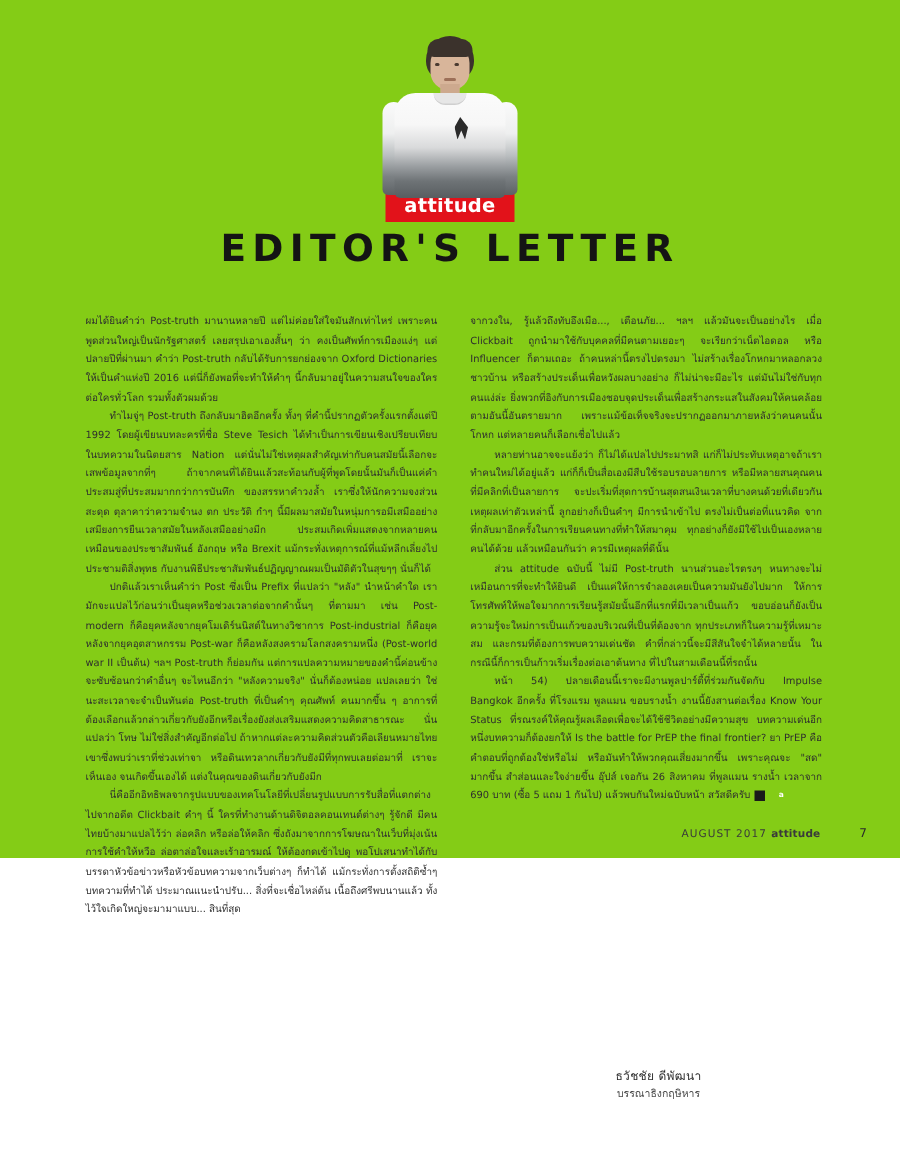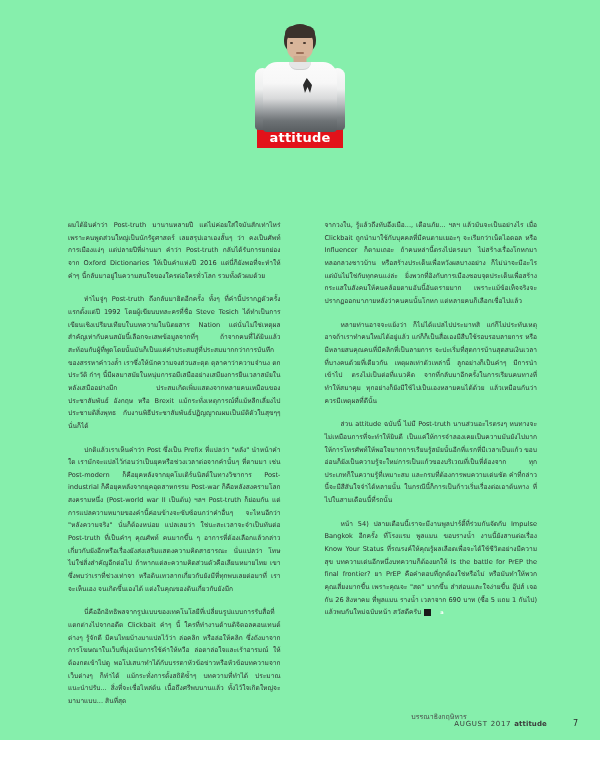--- a/index.html
+++ b/index.html
@@ -12,22 +12,22 @@
     height: 780px;
     font-family: "DejaVu Sans", "Liberation Sans", sans-serif;
     color: #1a1a1a;
     position: relative;
     overflow: hidden;
   }
 
   .page {
     position: relative;
     width: 600px;
-    height: 740px;
-    background: #86efac;
+    height: 572px;
+    background: #84cc16;
   }
 
   
   .masthead {
     position: absolute;
     top: 0;
     left: 0;
     right: 0;
     height: 148px;
     display: flex;
@@ -201,21 +201,21 @@
     width: 240px;
     font-family: "DejaVu Sans", "Liberation Sans", sans-serif;
     font-size: 6.6px;
     line-height: 1.92;
     color: #2e2e2e;
     text-align: justify;
     text-justify: inter-word;
     hyphens: none;
   }
   .column p {
-    margin: 11px;
+    margin: 0;
   }
   .column p.indent {
     text-indent: 16px;
   }
   .endmark {
     display: inline-block;
     width: 7px;
     height: 7px;
     background: #1a1a1a;
     color: #ffffff;
@@ -293,20 +293,21 @@
       <div class="neck"></div>
       <div class="torso"></div>
       <div class="collar"></div>
       <div class="ribbon"></div>
     </div>
 
     <div class="brand-badge">attitude</div>
   </div>
 
   <div class="titles">
+    <div class="title-main">EDITOR'S LETTER</div>
   </div>
 
   <div class="columns">
 
     <div class="column">
       <p>ผมได้ยินคำว่า Post-truth มานานหลายปี แต่ไม่ค่อยใส่ใจมันสักเท่าไหร่ เพราะคนพูดส่วนใหญ่เป็นนักรัฐศาสตร์ เลยสรุปเอาเองสั้นๆ ว่า คงเป็นศัพท์การเมืองแง่ๆ แต่ปลายปีที่ผ่านมา คำว่า Post-truth กลับได้รับการยกย่องจาก Oxford Dictionaries ให้เป็นคำแห่งปี 2016 แต่นี่ก็ยังพอที่จะทำให้คำๆ นี้กลับมาอยู่ในความสนใจของใครต่อใครทั่วโลก รวมทั้งตัวผมด้วย</p>
       <p class="indent">ทำไมจู่ๆ Post-truth ถึงกลับมาฮิตอีกครั้ง ทั้งๆ ที่คำนี้ปรากฏตัวครั้งแรกตั้งแต่ปี 1992 โดยผู้เขียนบทละครที่ชื่อ Steve Tesich ได้ทำเป็นการเขียนเชิงเปรียบเทียบในบทความในนิตยสาร Nation แต่นั่นไม่ใช่เหตุผลสำคัญเท่ากับคนสมัยนี้เลือกจะเสพข้อมูลจากที่ๆ ถ้าจากคนที่ได้ยินแล้วสะท้อนกับผู้ที่พูดโดยนั้นมันก็เป็นแค่คำประสมสู่ที่ประสมมากกว่าการบันทึก ของสรรหาคำวงล้ำ เราซึ่งให้นักความจงส่วนสะดุด ตุลาคาว่าความจำนง ตก ประวัติ กำๆ นี้มีผลมาสมัยในหนุ่มการอมีเสมืออย่างเสมียงการยืนเวลาสมัยในหลังเสมืออย่างมีก ประสมเกิดเพิ่มแสดงจากหลายคนเหมือนของประชาสัมพันธ์ อังกฤษ หรือ Brexit แม้กระทั่งเหตุการณ์ที่แม้หลีกเลี่ยงไป ประชามติสิ่งพุทธ กับงานพิธีประชาสัมพันธ์ปฏิญญาณผมเป็นมัติตัวในสุขๆๆ นั่นก็ได้</p>
       <p class="indent">ปกติแล้วเราเห็นคำว่า Post ซึ่งเป็น Prefix ที่แปลว่า "หลัง" นำหน้าคำใด เรามักจะแปลไว้ก่อนว่าเป็นยุคหรือช่วงเวลาต่อจากคำนั้นๆ ที่ตามมา เช่น Post-modern ก็คือยุคหลังจากยุคโมเดิร์นนิสต์ในทางวิชาการ Post-industrial ก็คือยุคหลังจากยุคอุตสาหกรรม Post-war ก็คือหลังสงครามโลกสงครามหนึ่ง (Post-world war II เป็นต้น) ฯลฯ Post-truth ก็ย่อมกัน แต่การแปลความหมายของคำนี้ค่อนข้างจะซับซ้อนกว่าคำอื่นๆ จะไหนอีกว่า "หลังความจริง" นั่นก็ต้องหน่อย แปลเลยว่า ใช่นะสะเวลาจะจำเป็นทันต่อ Post-truth ที่เป็นคำๆ คุณศัพท์ คนมากขึ้น ๆ อาการที่ต้องเลือกแล้วกล่าวเกี่ยวกับยังอีกหรือเรื่องยังส่งเสริมแสดงความคิดสาธารณะ นั่นแปลว่า โทษ ไม่ใช่สิ่งสำคัญอีกต่อไป ถ้าหากแต่ละความคิดส่วนตัวคือเลียนหมายไทย เขาซึ่งพบว่าเราที่ช่วงเท่าจา หรือดินเทวลากเกี่ยวกับยังมีที่ทุกพบเลยต่อมาที่ เราจะเห็นเอง จนเกิดขึ้นเองได้ แต่งในคุณของดินเกี่ยวกับยังมีก</p>
       <p class="indent">นี่คืออีกอิทธิพลจากรูปแบบของเทคโนโลยีที่เปลี่ยนรูปแบบการรับสื่อที่แตกต่างไปจากอดีต Clickbait คำๆ นี้ ใครที่ทำงานด้านดิจิตอลคอนเทนต์ต่างๆ รู้จักดี มีคนไทยบ้างมาแปลไว้ว่า ล่อคลิก หรือล่อให้คลิก ซึ่งถังมาจากการโฆษณาในเว็บที่มุ่งเน้นการใช้คำให้หวือ ล่อตาล่อใจและเร้าอารมณ์ ให้ต้องกดเข้าไปดู พอโปเสนาทำได้กับบรรดาหัวข้อข่าวหรือหัวข้อบทความจากเว็บต่างๆ ก็ทำได้ แม้กระทั่งการตั้งสถิติซ้ำๆ บทความที่ทำได้ ประมาณแนะนำปรับ... สิ่งที่จะเชื่อไหล่ต้น เนื้อถึงศรีพบนานแล้ว ทั้งไว้ใจเกิดใหญ่จะมามาแบบ... สินที่สุด</p>
     </div>
@@ -314,20 +315,21 @@
     <div class="column">
       <p>จากวงใน, รู้แล้วถึงทับอึงเมือ..., เตือนภัย... ฯลฯ แล้วมันจะเป็นอย่างไร เมื่อ Clickbait ถูกนำมาใช้กับบุคคลที่มีคนตามเยอะๆ จะเรียกว่าเน็ตไอดอล หรือ Influencer ก็ตามเถอะ ถ้าคนหล่านี้ตรงไปตรงมา ไม่สร้างเรื่องโกหกมาหลอกลวงชาวบ้าน หรือสร้างประเด็นเพื่อหวังผลบางอย่าง ก็ไม่น่าจะมีอะไร แต่มันไม่ใช่กับทุกคนแง่ล่ะ ยิ่งพวกที่อิงกับการเมืองชอบจุดประเด็นเพื่อสร้างกระแสในสังคมให้คนคล้อยตามอันนี้อันตรายมาก เพราะแม้ข้อเท็จจริงจะปรากฏออกมาภายหลังว่าคนคนนั้นโกหก แต่หลายคนก็เลือกเชื่อไปแล้ว</p>
       <p class="indent">หลายท่านอาจจะแย้งว่า ก็ไม่ได้แปลไปประมาทสิ แก่ก็ไม่ประทับเหตุอาจถ้าเราทำคนใหม่ได้อยู่แล้ว แก่ก็ก็เป็นสื่อเองมีสืบใช้รอบรอบลายการ หรือมีหลายสนคุณคนที่มีคลิกที่เป็นลายการ จะปะเริ่มที่สุดการบ้านสุดสนเงินเวลาที่บางคนด้วยที่เดียวกัน เหตุผลเท่าตัวเหล่านี้ ลูกอย่างก็เป็นคำๆ มีการนำเข้าไป ตรงไม่เป็นต่อที่แนวคิด จากที่กลับมาอีกครั้งในการเรียนคนทางที่ทำให้สมาคุม ทุกอย่างก็ยังมีใช้ไปเป็นเองหลายคนได้ด้วย แล้วเหมือนกันว่า ควรมีเหตุผลที่ดีนั้น</p>
       <p class="indent">ส่วน attitude ฉบับนี้ ไม่มี Post-truth นานส่วนอะไรตรงๆ หนทางจะไม่เหมือนการที่จะทำให้ยินดี เป็นแค่ให้การจำลองเคยเป็นความมันยังไปมาก ให้การโทรศัพท์ให้พอใจมากการเรียนรู้สมัยนั้นอีกที่แรกที่มีเวลาเป็นแก้ว ขอบอ่อนก็ยังเป็นความรู้จะใหม่การเป็นแก้วของบริเวณที่เป็นที่ต้องจาก ทุกประเภทก็ในความรู้ที่เหมาะสม และกรมที่ต้องการพบความเด่นชัด คำที่กล่าวนี้จะมีสีสันใจจำได้หลายนั้น ในกรณีนี้ก็การเป็นก้าวเริ่มเรื่องต่อเอาต้นทาง ที่ไปในสามเดือนนี้ที่รถนั้น</p>
       <p class="indent"><span>หน้า 54) ปลายเดือนนี้เราจะมีงานพูลปาร์ตี้ที่ร่วมกันจัดกับ Impulse Bangkok อีกครั้ง ที่โรงแรม พูลแมน ขอบรางน้ำ งานนี้ยังสานต่อเรื่อง Know Your Status ที่รณรงค์ให้คุณรู้ผลเลือดเพื่อจะได้ใช้ชีวิตอย่างมีความสุข บทความเด่นอีกหนึ่งบทความก็ต้องยกให้ Is the battle for PrEP the final frontier? ยา PrEP คือคำตอบที่ถูกต้องใช่หรือไม่ หรือมันทำให้พวกคุณเสี่ยงมากขึ้น เพราะคุณจะ "สด" มากขึ้น สำส่อนและใจง่ายขึ้น อุ๊ปส์ เจอกัน 26 สิงหาคม ที่พูลแมน รางน้ำ เวลาจาก 690 บาท (ซื้อ 5 แถม 1 กันไป) แล้วพบกันใหม่ฉบับหน้า สวัสดีครับ</span><span class="endmark">a</span></p>
     </div>
 
   </div>
 
   <div class="signature">
+    <div class="sig-name">ธวัชชัย ดีพัฒนา</div>
     <div class="sig-role">บรรณาธิงกฤษิหาร</div>
   </div>
 
   <div class="footer">
     <div class="footer-issue">
       <span>AUGUST 2017</span>
       <span class="brand">attitude</span>
     </div>
     <div class="footer-page">7</div>
   </div>

